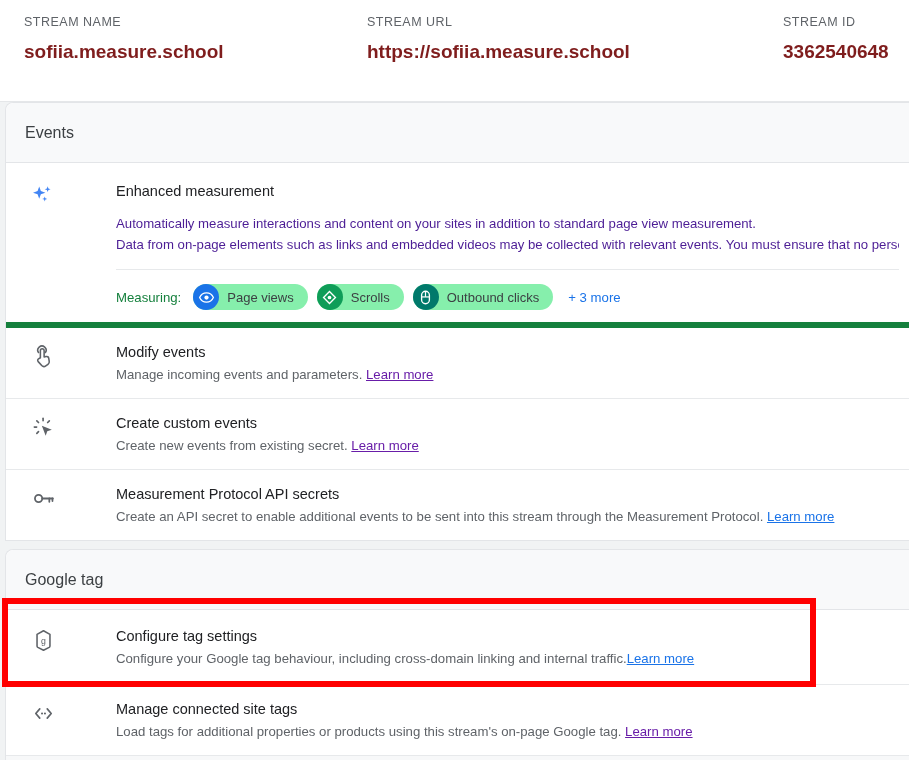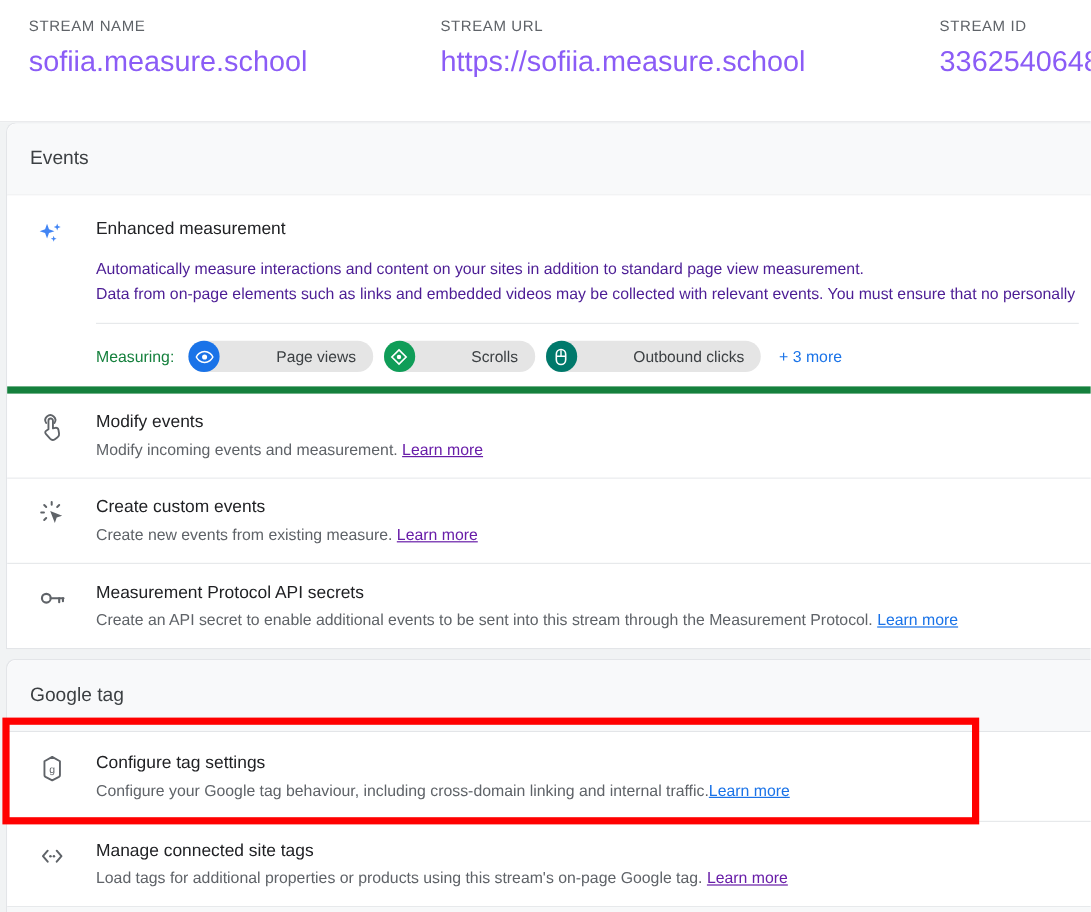--- a/index.html
+++ b/index.html
@@ -34,24 +34,25 @@
   .stream-label {
     font-size: 12.5px;
     letter-spacing: .5px;
     color: #5f6368;
     text-transform: uppercase;
     line-height: 16px;
     white-space: nowrap;
   }
   .stream-value {
     margin-top: 10px;
-    font-size: 24px;
-    color: #8b5cf6;
+    font-size: 19px;
+    color: #7f1d1d;
     line-height: 24px;
     white-space: nowrap;
+    font-weight: bold;
   }
 
   .header-sep {
     position: absolute;
     left: 0;
     right: 0;
     bottom: 0;
     height: 1px;
     background: #e5e7e9;
   }
@@ -106,20 +107,21 @@
     flex: 0 0 74px;
     display: flex;
     justify-content: center;
     padding-top: 2px;
     color: #5f6368;
   }
   .row-body {
     flex: 1 1 auto;
     padding-right: 10px;
     min-width: 0;
+    margin-left: 36px;
   }
   .row-title {
     font-size: 14.5px;
     color: #202124;
     line-height: 20px;
     font-weight: 400;
   }
   .row-desc {
     margin-top: 3px;
     font-size: 13.2px;
@@ -154,27 +156,26 @@
   }
   .measuring-label {
     font-size: 13.2px;
     color: #15803d;
     margin-right: 12px;
     white-space: nowrap;
   }
   .chip {
     display: inline-flex;
     align-items: center;
-    background: #e5e5e5;
+    background: #86efac;
     border-radius: 14px;
     height: 26px;
     margin-right: 9px;
     padding-right: 14px;
     padding-left: 0;
-    gap: 39px;
   }
   .chip-ic {
     width: 26px;
     height: 26px;
     border-radius: 50%;
     display: flex;
     align-items: center;
     justify-content: center;
     margin-right: 8px;
     flex: 0 0 26px;
@@ -283,21 +284,21 @@
     <div class="row" style="border-top:6px solid #15803d;">
       <div class="row-icon">
         <svg width="25" height="25" viewBox="0 0 24 24" aria-hidden="true">
           <path d="M9 11.2V6.4a1.8 1.8 0 0 1 3.6 0v6.1l1.9-.5a2 2 0 0 1 2.5 1.6l.5 3.1a3 3 0 0 1-1.2 2.9l-2.1 1.5a3 3 0 0 1-3.9-.4l-3.4-3.8a1.7 1.7 0 0 1 .3-2.6l1.8-1.1z" fill="none" stroke="#5f6368" stroke-width="1.5" stroke-linejoin="round"></path>
           <path d="M7.2 8.2a4 4 0 1 1 6.6 0" fill="none" stroke="#5f6368" stroke-width="1.5" stroke-linecap="round"></path>
         </svg>
       </div>
       <div class="row-body">
         <div class="row-title">Modify events</div>
         <div class="row-desc">
-          <span>Modify incoming events and measurement.</span>
+          <span>Manage incoming events and parameters.</span>
            <a class="learn" href="#">Learn more</a>
         </div>
       </div>
     </div>
 
     <div class="row">
       <div class="row-icon">
         <svg width="25" height="25" viewBox="0 0 24 24" aria-hidden="true">
           <g stroke="#5f6368" stroke-width="1.6" stroke-linecap="round">
             <path d="M11.6 3.2V5.4"></path>
@@ -305,21 +306,21 @@
               <path d="M3.2 11.6h2.2"></path>
             <path d="M5.6 17.6 7.2 16"></path>
               <path d="M17.6 5.6 16 7.2"></path>
           </g>
           <path d="M10.4 10.4 L20 14.1 L15.6 15.6 L14.1 20 Z" fill="#5f6368"></path>
         </svg>
       </div>
       <div class="row-body">
         <div class="row-title">Create custom events</div>
         <div class="row-desc">
-          <span>Create new events from existing measure.</span>
+          <span>Create new events from existing secret.</span>
            <a class="learn" href="#">Learn more</a>
         </div>
       </div>
     </div>
 
     <div class="row">
       <div class="row-icon">
         <svg width="25" height="25" viewBox="0 0 24 24" aria-hidden="true">
           <circle cx="7.3" cy="12" r="3.5" fill="none" stroke="#5f6368" stroke-width="1.7"></circle>
           <path d="M10.8 12H21" stroke="#5f6368" stroke-width="1.7" stroke-linecap="round"></path>

